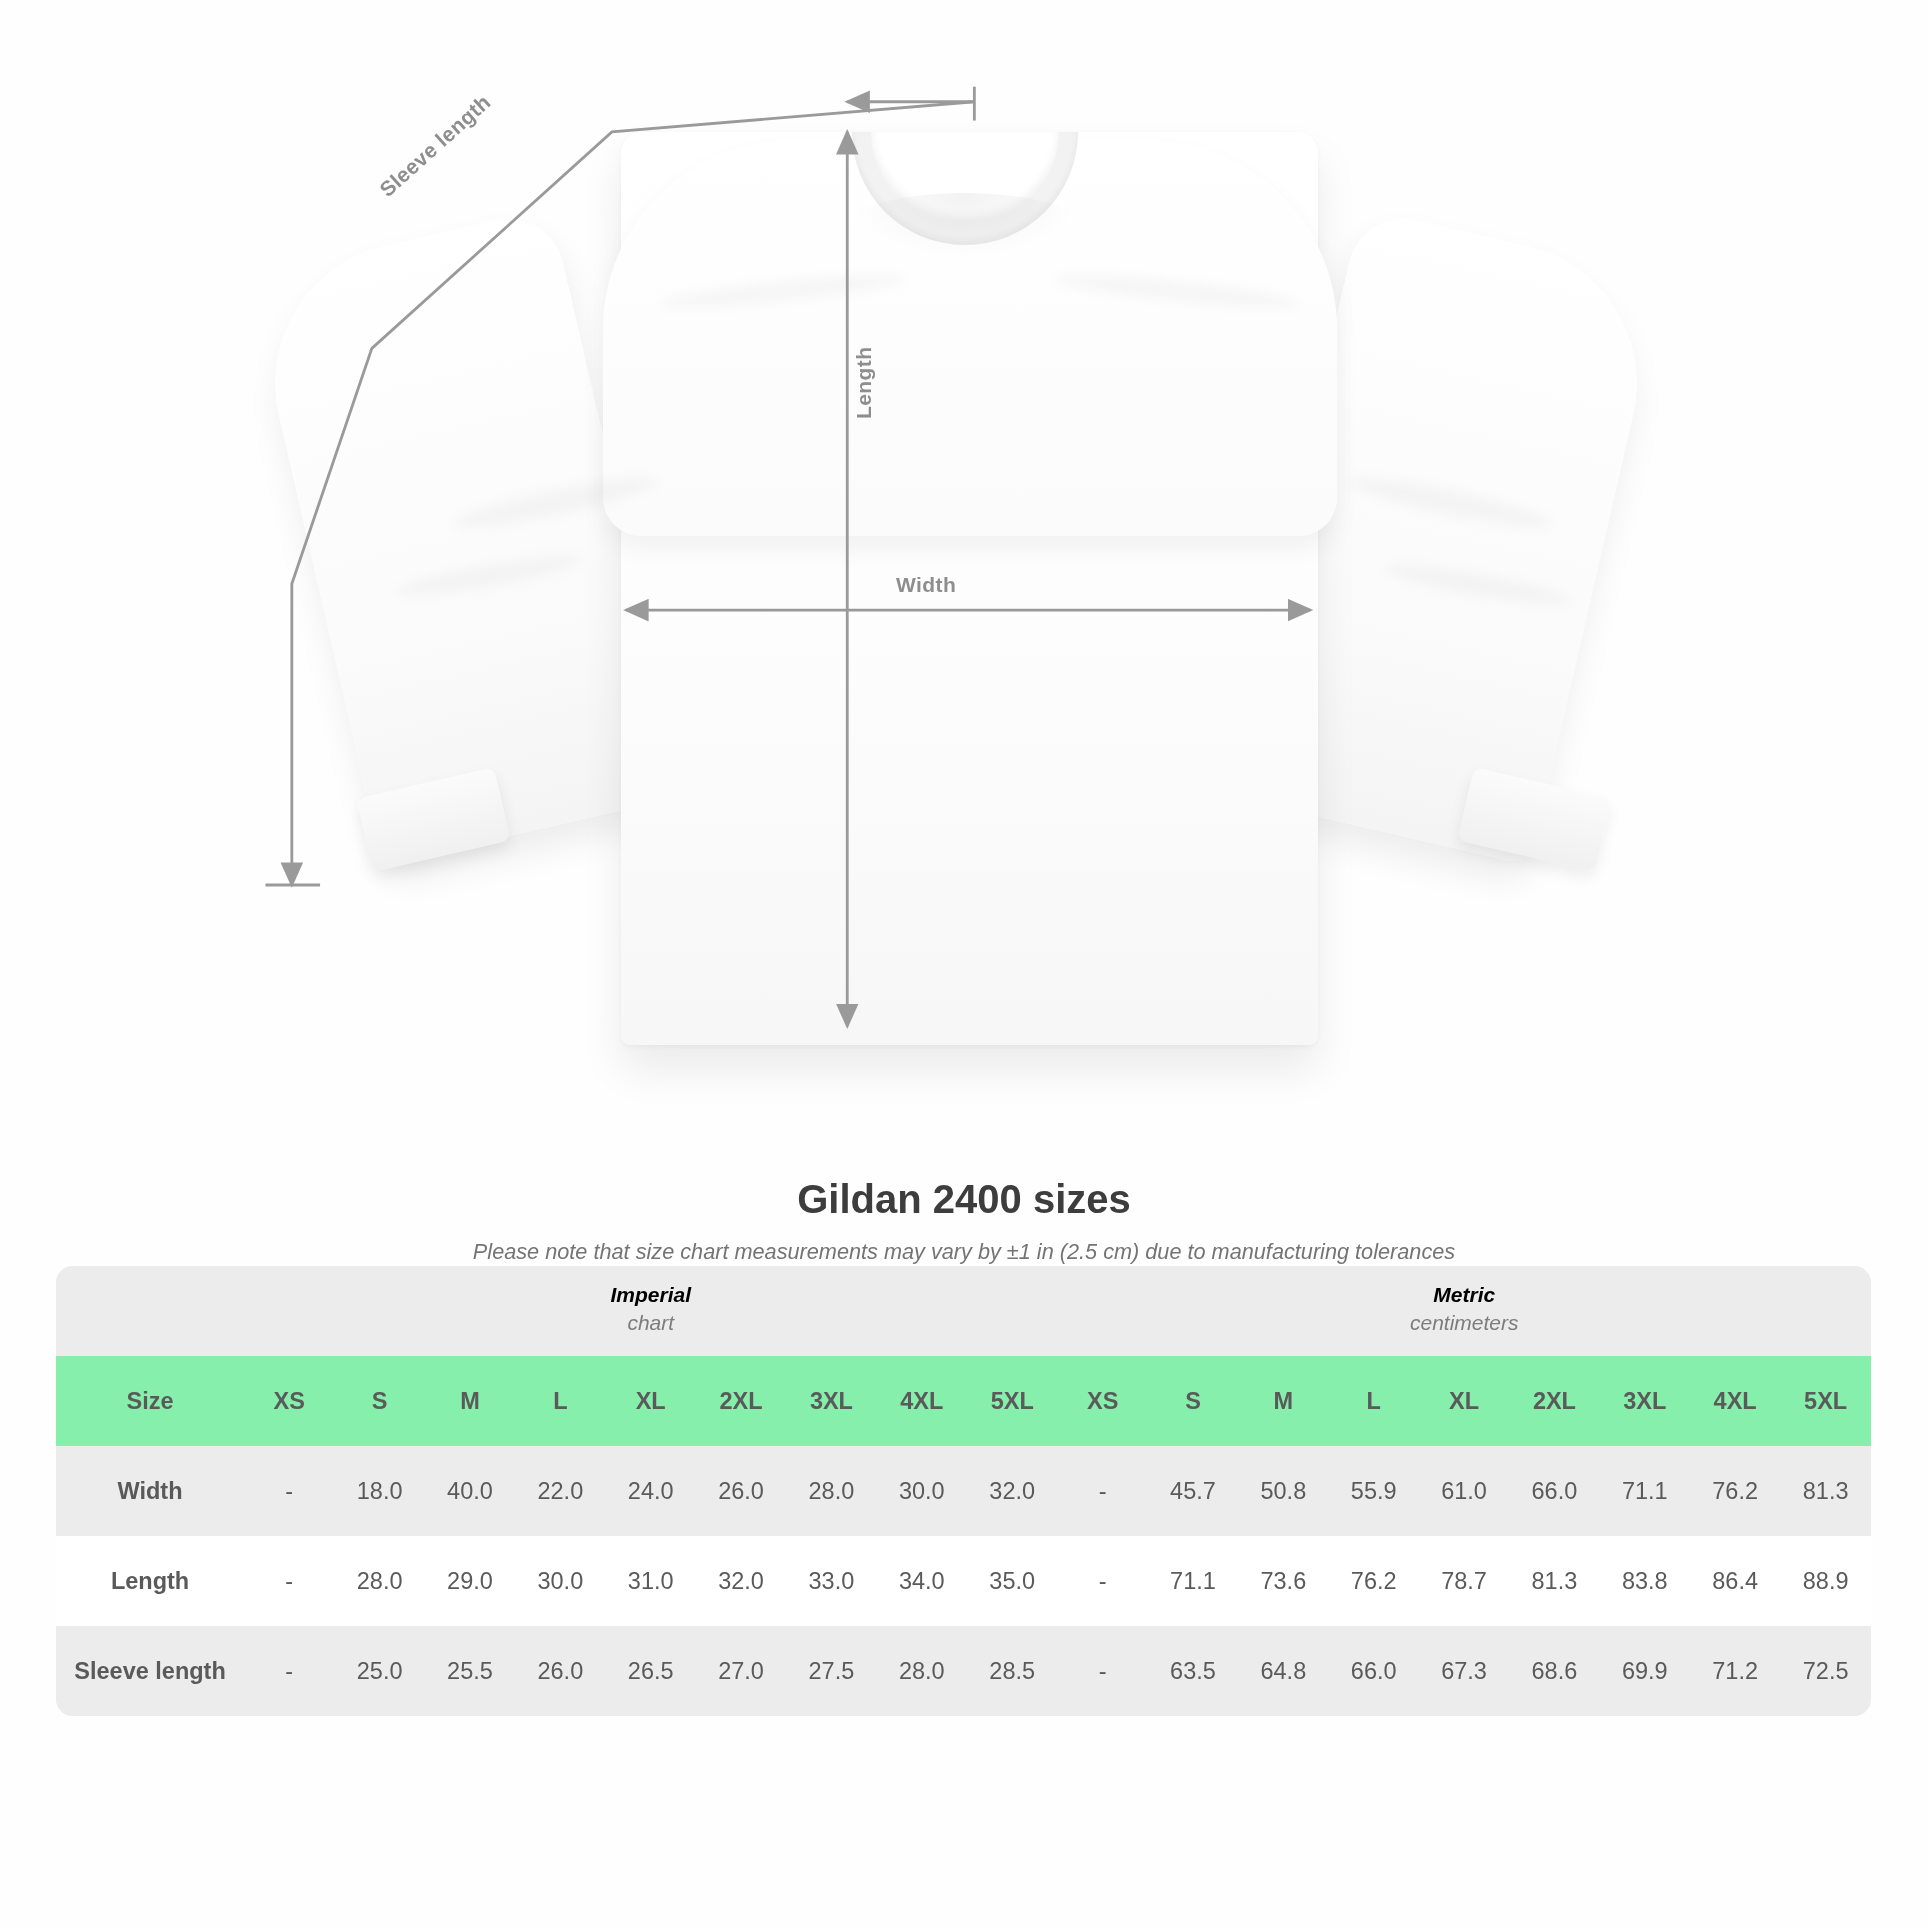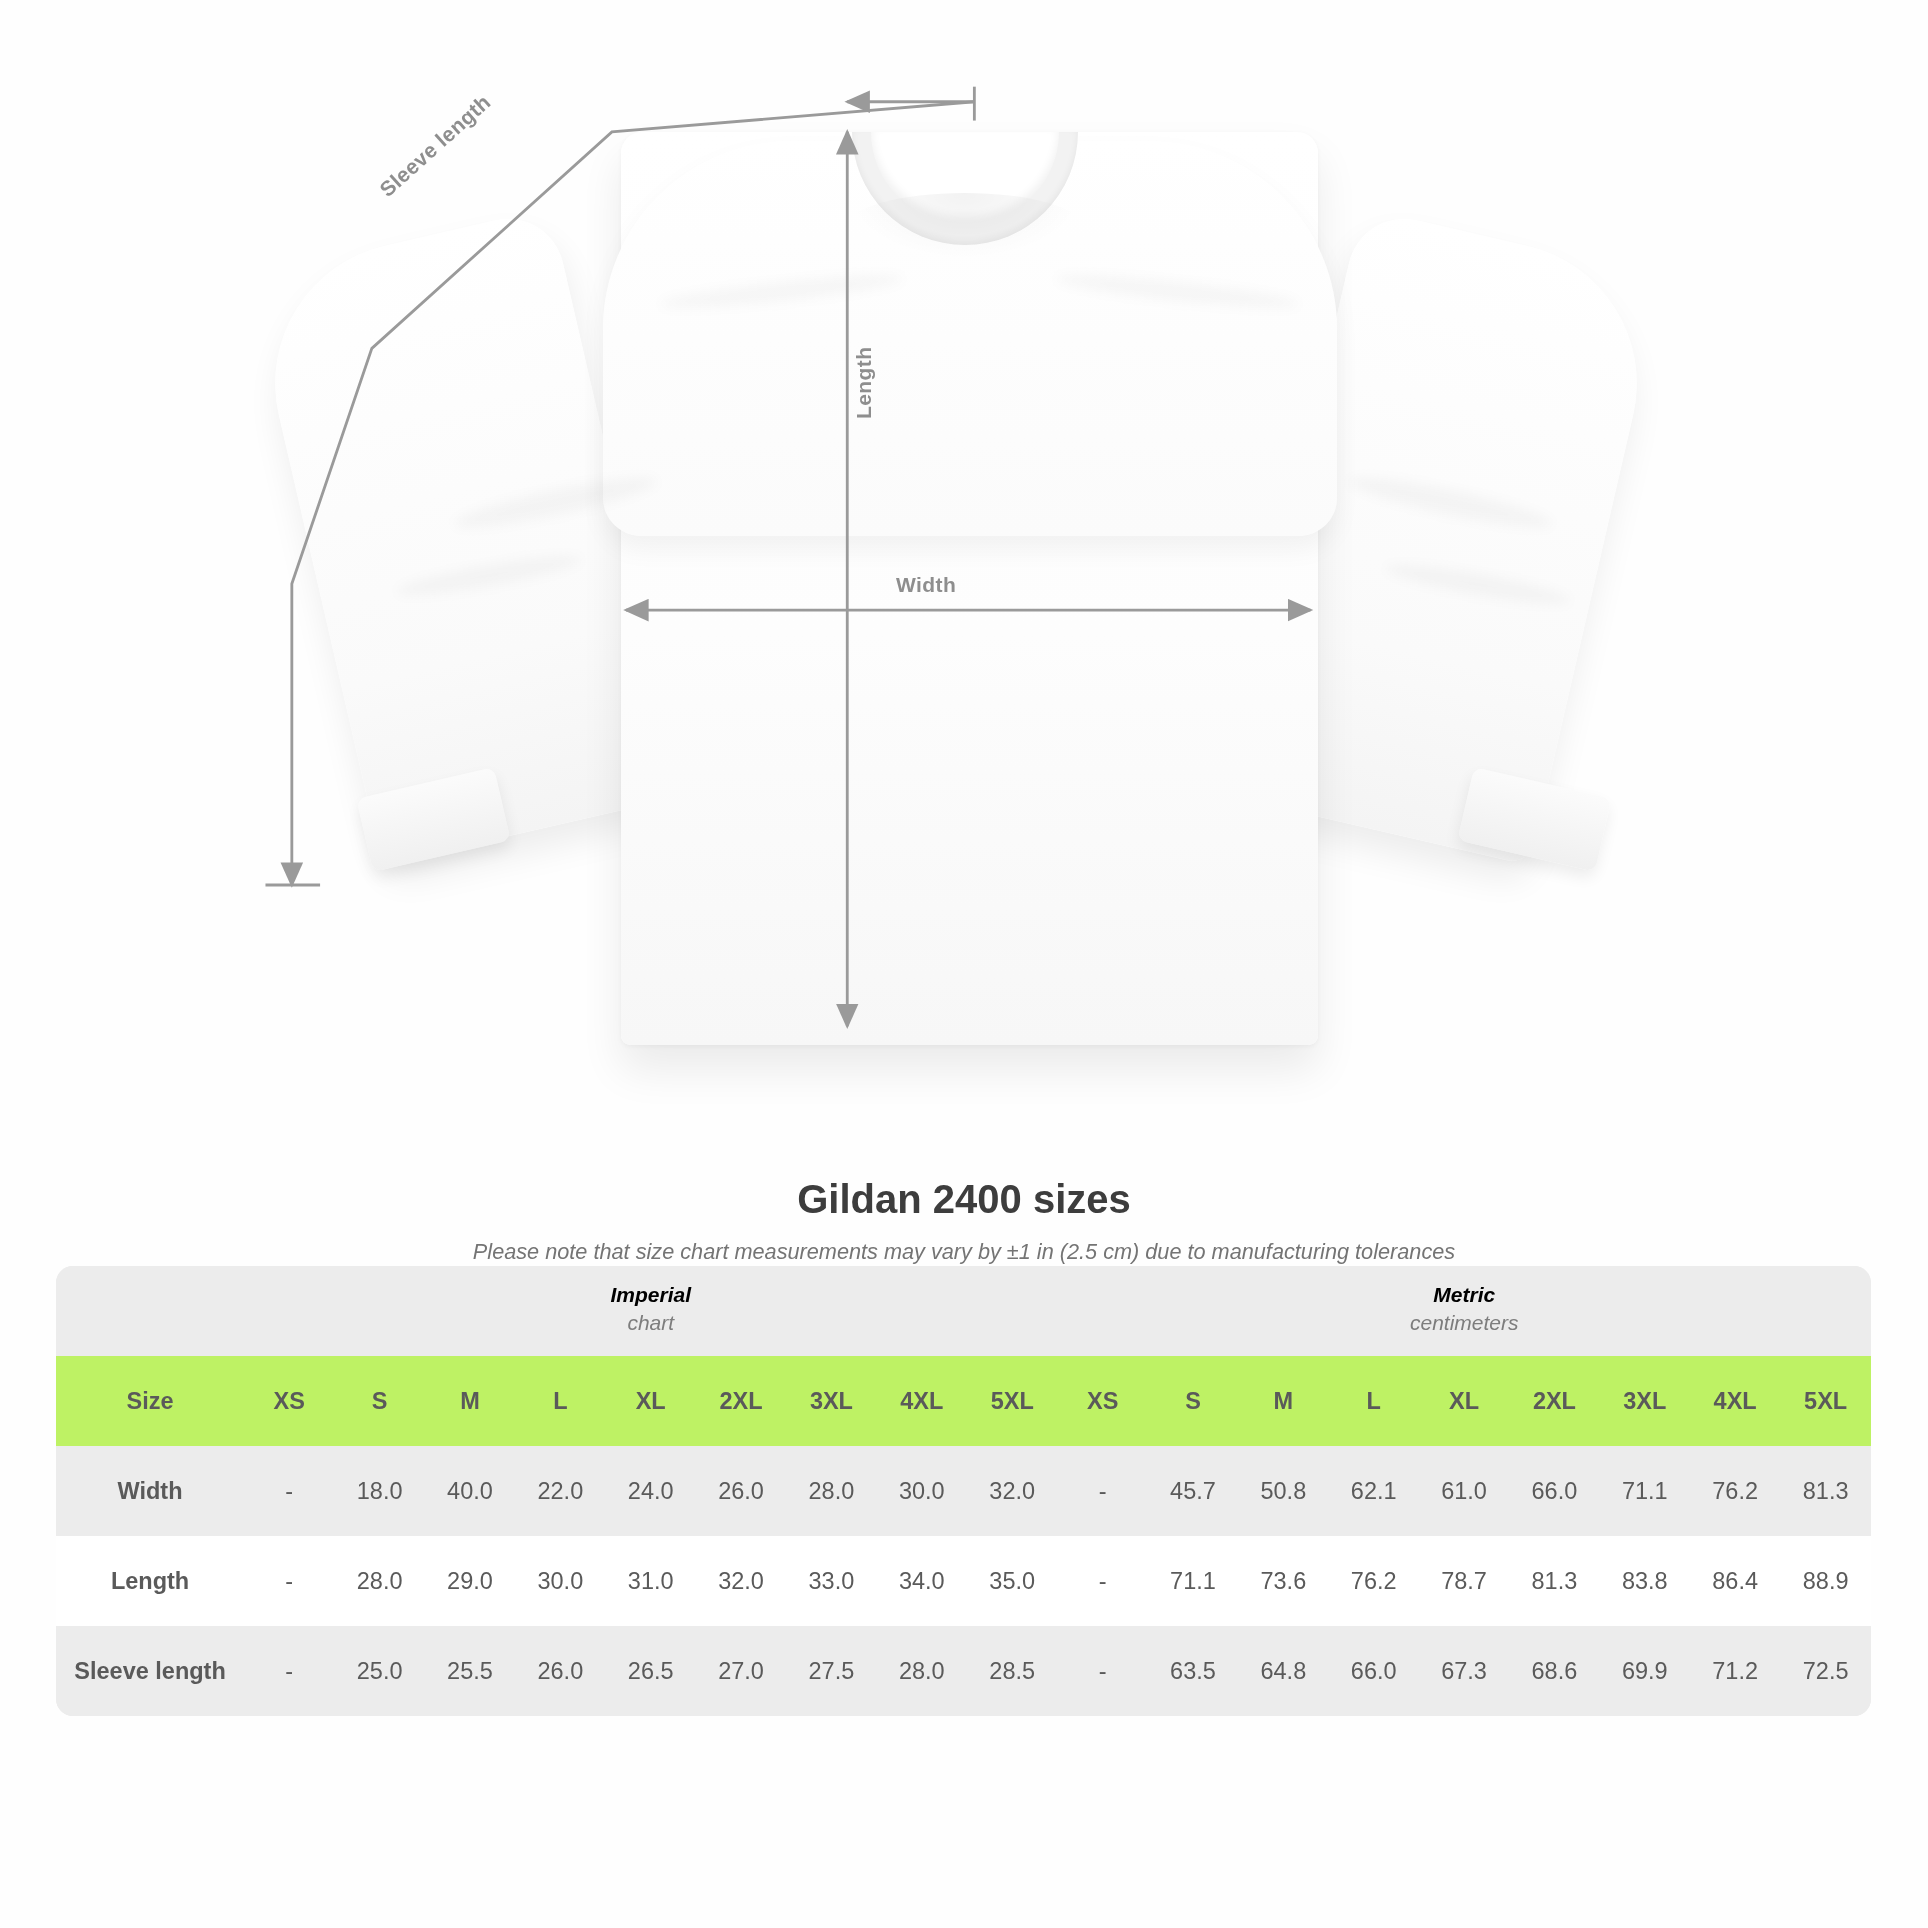--- a/index.html
+++ b/index.html
@@ -214,21 +214,21 @@
     color: #000000;
     line-height: 1.15;
   }
   .unit-sub {
     font-size: 21px;
     font-style: italic;
     color: #7d7d7d;
     line-height: 1.5;
   }
   .size-head td {
-    background: #bef264;
+    background: #86efac;
     font-weight: bold;
     color: #5c5c5c;
     font-size: 24.5px;
     height: 94px;
   }
   .row-shaded td { background: #ececec; }
   .row-plain td { background: #ffffff; }
   .rowlabel {
     font-weight: bold;
     color: #4f4f4f;
@@ -355,21 +355,21 @@
             <td>40.0</td>
             <td>22.0</td>
             <td>24.0</td>
             <td>26.0</td>
             <td>28.0</td>
             <td>30.0</td>
             <td>32.0</td>
             <td>-</td>
             <td>45.7</td>
             <td>50.8</td>
-            <td>62.1</td>
+            <td>55.9</td>
             <td>61.0</td>
             <td>66.0</td>
             <td>71.1</td>
             <td>76.2</td>
             <td>81.3</td>
           </tr>
           <tr class="row-plain">
             <td class="rowlabel">Length</td>
             <td>-</td>
             <td>28.0</td>

